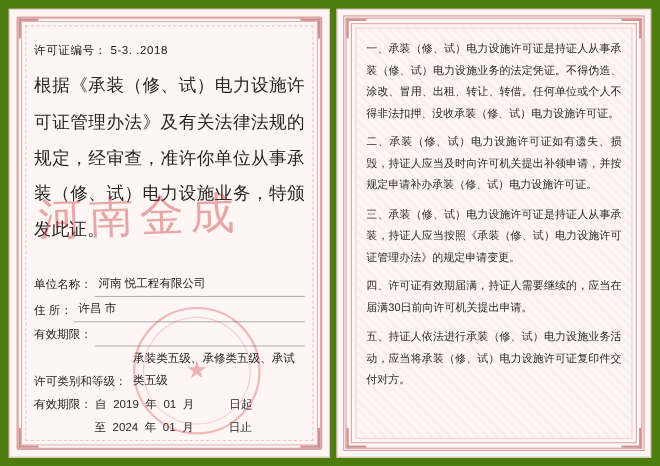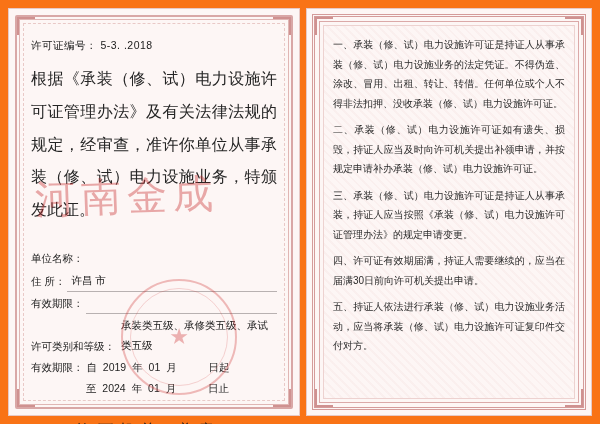--- a/index.html
+++ b/index.html
@@ -10,21 +10,21 @@
     width: 600px;
     height: 424px;
     background: #ffffff;
     font-family: "Liberation Sans", sans-serif;
     overflow: hidden;
   }
   #certificate {
     position: relative;
     width: 600px;
     height: 424px;
-    background: #f97316;
+    background: #4d7c0f;
     box-sizing: border-box;
   }
   
   .page {
     position: absolute;
     top: 8px;
     height: 408px;
     box-sizing: border-box;
   }
   .page-left {
@@ -233,20 +233,21 @@
 
       <div class="lic-no-row">
         <span class="label">许可证编号：</span>
         <span class="value">5-3.            .2018</span>
       </div>
 
       <div class="body-para">根据《承装（修、试）电力设施许可证管理办法》及有关法律法规的规定，经审查，准许你单位从事承装（修、试）电力设施业务，特颁发此证。</div>
 
       <div class="field-row">
         <span class="field-label">单位名称：</span>
+        <span class="field-value underline">河南            悦工程有限公司</span>
       </div>
 
       <div class="field-row">
         <span class="field-label">住    所：</span>
         <span class="field-value underline">许昌     市</span>
       </div>
 
       <div class="field-row">
         <span class="field-label">有效期限：</span>
         <span class="field-value underline"></span>

